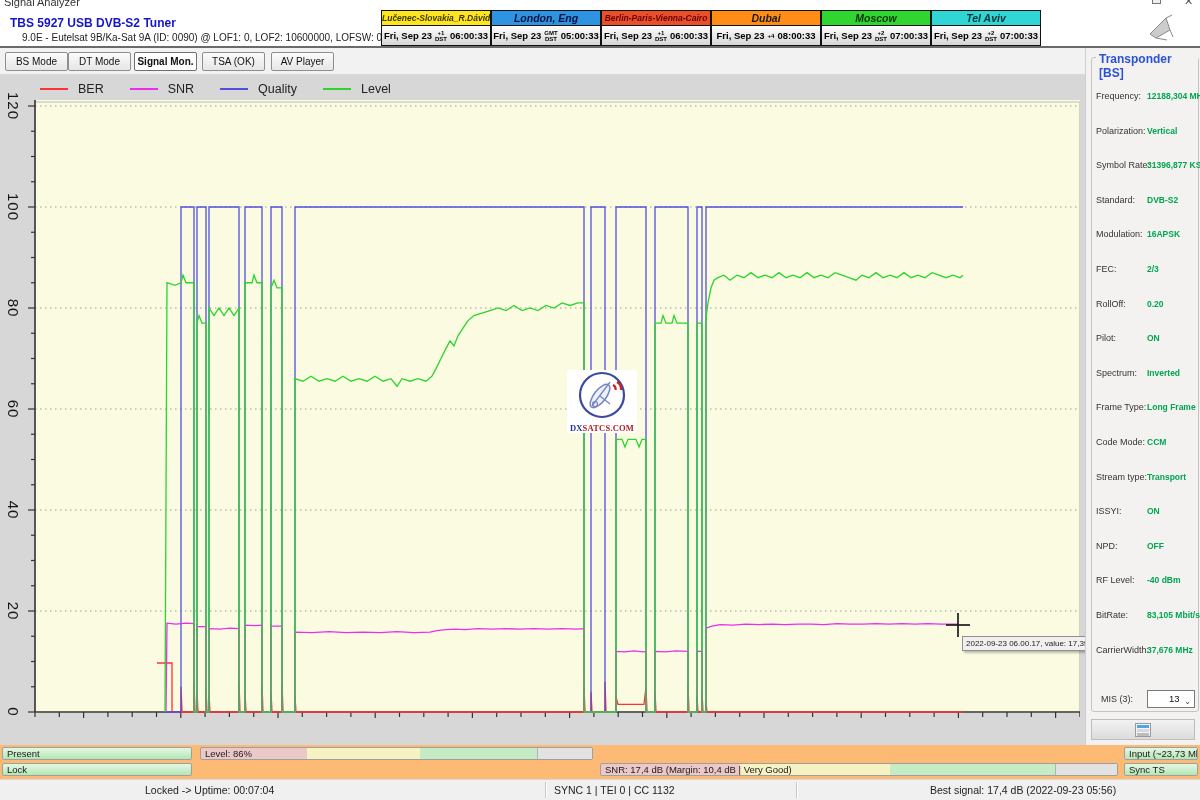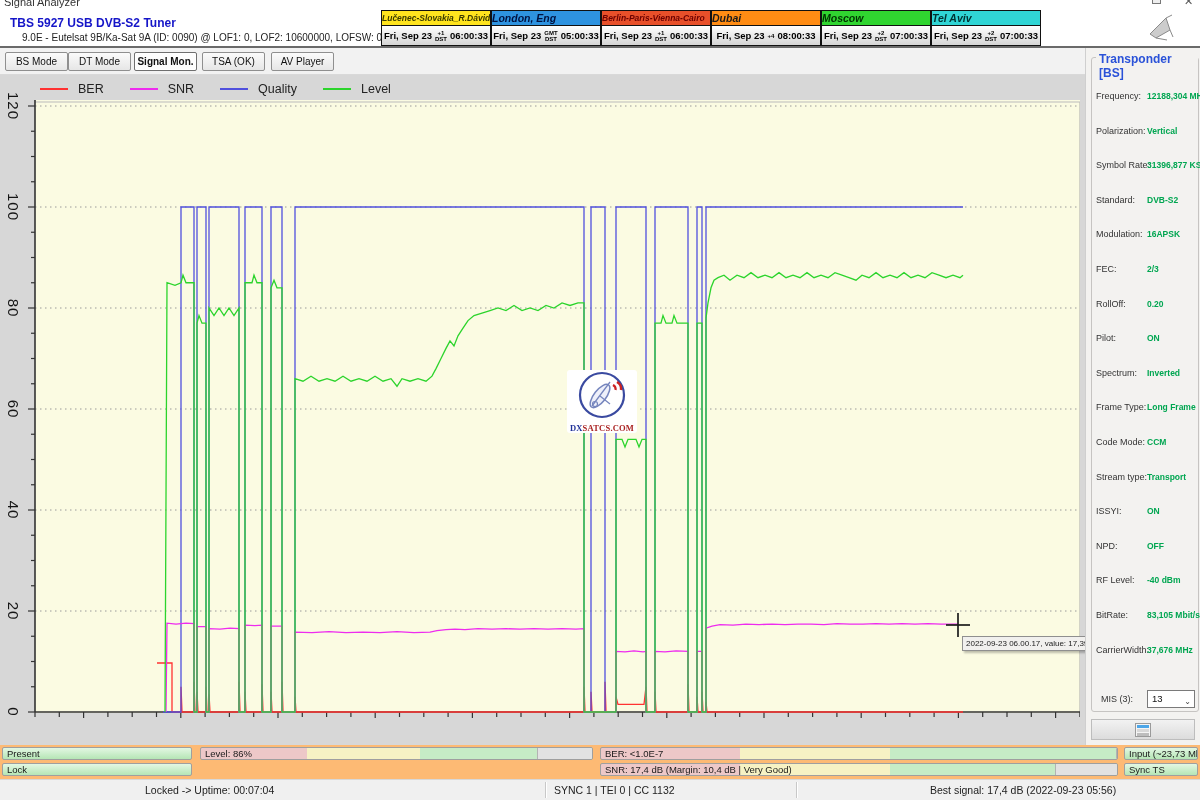--- a/index.html
+++ b/index.html
@@ -9,21 +9,21 @@
   
   #titlebar { position:absolute; top:-4px; left:4px; font-size:11px; color:#333; }
   #winbox { position:absolute; top:-4px; left:1152px; width:9px; height:8px; border:1px solid #777; background:#eee; }
   #winx { position:absolute; top:-5px; left:1184px; font-size:11px; color:#555; }
   #device-title { position:absolute; top:16px; left:10px; font-size:12px; font-weight:bold; color:#1515c8; }
   #tuning-line { position:absolute; top:32px; left:22px; font-size:10px; color:#222; }
   #header-sep { position:absolute; top:46px; left:0; width:1200px; height:2px; background:#6a6a6a; }
 
   
   .clock { position:absolute; top:10px; width:110px; border:1px solid #111; background:#e8e8e8; }
-  .clock-name { height:15px; line-height:15px; text-align:left; font-size:10.5px; font-style:italic; font-weight:bold;
+  .clock-name { height:15px; line-height:15px; text-align:center; font-size:10.5px; font-style:italic; font-weight:bold;
                 border-bottom:1px solid #111; white-space:nowrap; overflow:hidden; }
   .clock-time { height:19px; display:flex; align-items:center; justify-content:center; gap:3px;
                 background:linear-gradient(#ffffff,#d5d5d5); color:#000; font-weight:bold; font-size:9.5px; white-space:nowrap; }
   .ctz { display:inline-flex; flex-direction:column; align-items:center; font-size:6px; line-height:6px; font-weight:bold; }
 
   #dish-icon { position:absolute; top:12px; left:1146px; }
 
   
   #tabrow { position:absolute; top:48px; left:0; width:1200px; height:27px; background:#f2f2f2; border-bottom:1px solid #d9d9d9; }
   .tab { position:absolute; top:4px; width:63px; height:19px; line-height:17px; text-align:center; font-size:10px; color:#111;
@@ -54,21 +54,21 @@
   #right-panel { position:absolute; top:48px; left:1085px; width:115px; height:698px; background:#f3f2f0; border-left:1px solid #cfcfcf; }
   #tp-group { position:absolute; top:9px; left:5px; width:108px; height:655px; border:1px solid #c6c4c2; border-radius:3px; }
   #tp-title { position:absolute; top:-6px; left:4px; background:#f3f2f0; padding:0 3px; font-size:12px; font-weight:bold; color:#2a52d8; }
   #tp-rows { position:absolute; top:29px; left:0; width:100%; }
   .tp-row { height:34.6px; position:relative; }
   .tp-label { position:absolute; left:4px; top:4px; font-size:9px; color:#333; }
   .tp-value { position:absolute; left:55px; top:4px; font-size:8.5px; font-weight:bold; color:#00a651; white-space:nowrap; }
   #mis-row { position:absolute; top:632px; left:0; width:100%; }
   #mis-label { position:absolute; left:9px; top:4px; font-size:9px; color:#333; }
   #mis-select { position:absolute; left:55px; top:0; width:48px; height:18px; background:#fff; border:1px solid #7a7a7a;
-    font-size:9.5px; color:#111; line-height:16px; padding-left:4px; }
+    font-size:9.5px; color:#111; line-height:16px; padding-left:21px; }
   #mis-arrow { position:absolute; right:3px; top:3px; font-size:8px; color:#444; }
   #rp-strip { position:absolute; top:671px; left:5px; width:104px; height:21px; background:linear-gradient(#f2f2f2,#dcdcdc);
     border:1px solid #bdbdbd; display:flex; align-items:center; justify-content:center; }
   #srv-icon { width:16px; height:14px; border:1px solid #9a9a9a; background:#f4f4f4; padding:1px; }
   #srv-icon i { display:block; height:3px; margin-bottom:1px; }
   #srv-icon i:nth-child(1){ background:#4da6e8; } #srv-icon i:nth-child(2){ background:#d8d8d8; } #srv-icon i:nth-child(3){ background:#bdbdbd; }
 
   
   #bars-area { position:absolute; top:745px; left:0; width:1200px; height:34px; background:#fdba74; }
   .pbar { position:absolute; height:13px; border:1px solid #9f9f9f; border-radius:2px; overflow:hidden; }
@@ -398,24 +398,20 @@
 </div>
 
 <div id="bars-area">
   <div class="pbar mini" style="left:2px;top:2px;width:190px">
       <span class="pbar-label">Present</span>
     </div>
   <div class="pbar multi" style="left:200px;top:2px;width:393px">
       <div class="cap" style="width: 14%;"></div>
       <span class="pbar-label">Level: 86%</span>
     </div>
-  <div class="pbar multi" style="left:600px;top:2px;width:518px">
-      <div class="cap" style="width: 0%;"></div>
-      <span class="pbar-label">BER: &lt;1.0E-7</span>
-    </div>
   <div class="pbar mini" style="left:1124px;top:2px;width:74px">
       <span class="pbar-label">Input (~23,73 Mbps)</span>
     </div>
   <div class="pbar mini" style="left:2px;top:18px;width:190px">
       <span class="pbar-label">Lock</span>
     </div>
   <div class="pbar multi" style="left:600px;top:18px;width:518px">
       <div class="cap" style="width: 12%;"></div>
       <span class="pbar-label">SNR: 17,4 dB (Margin: 10,4 dB | Very Good)</span>
     </div>

